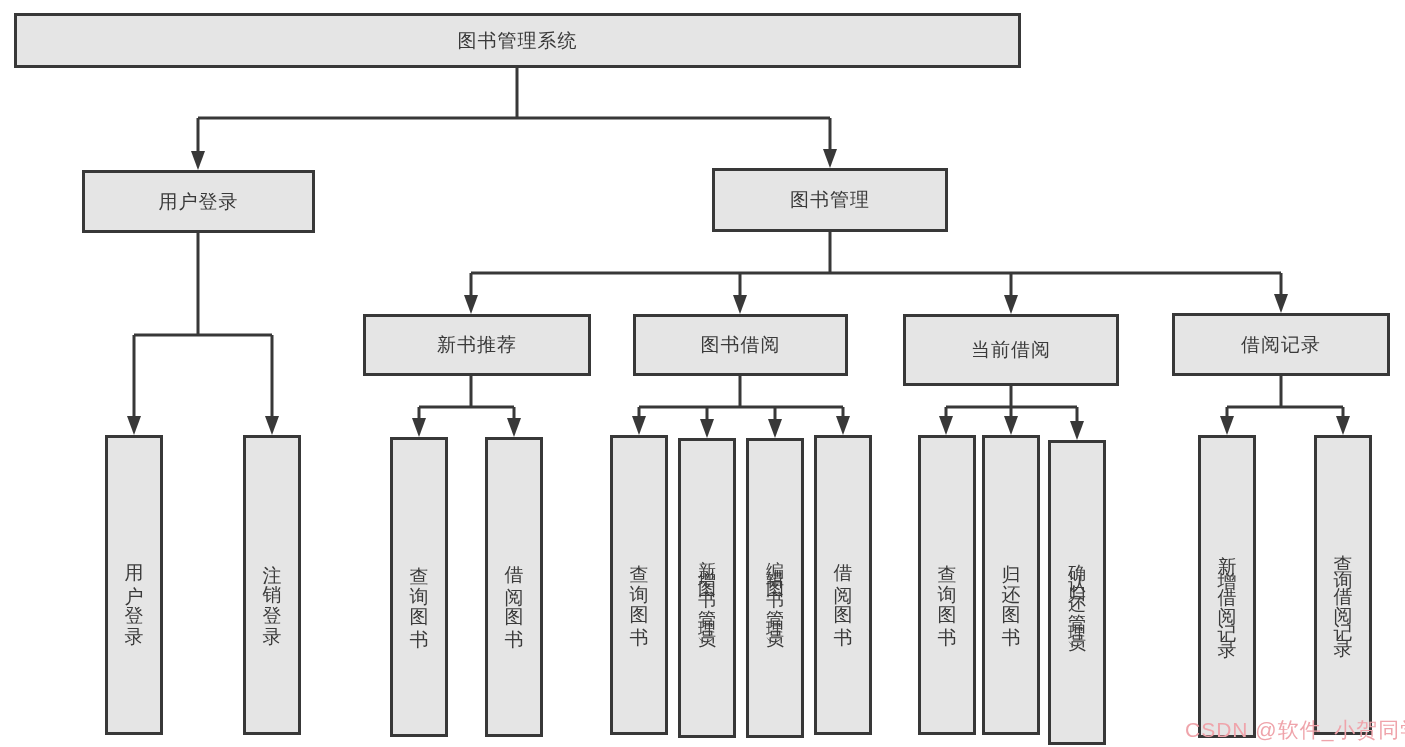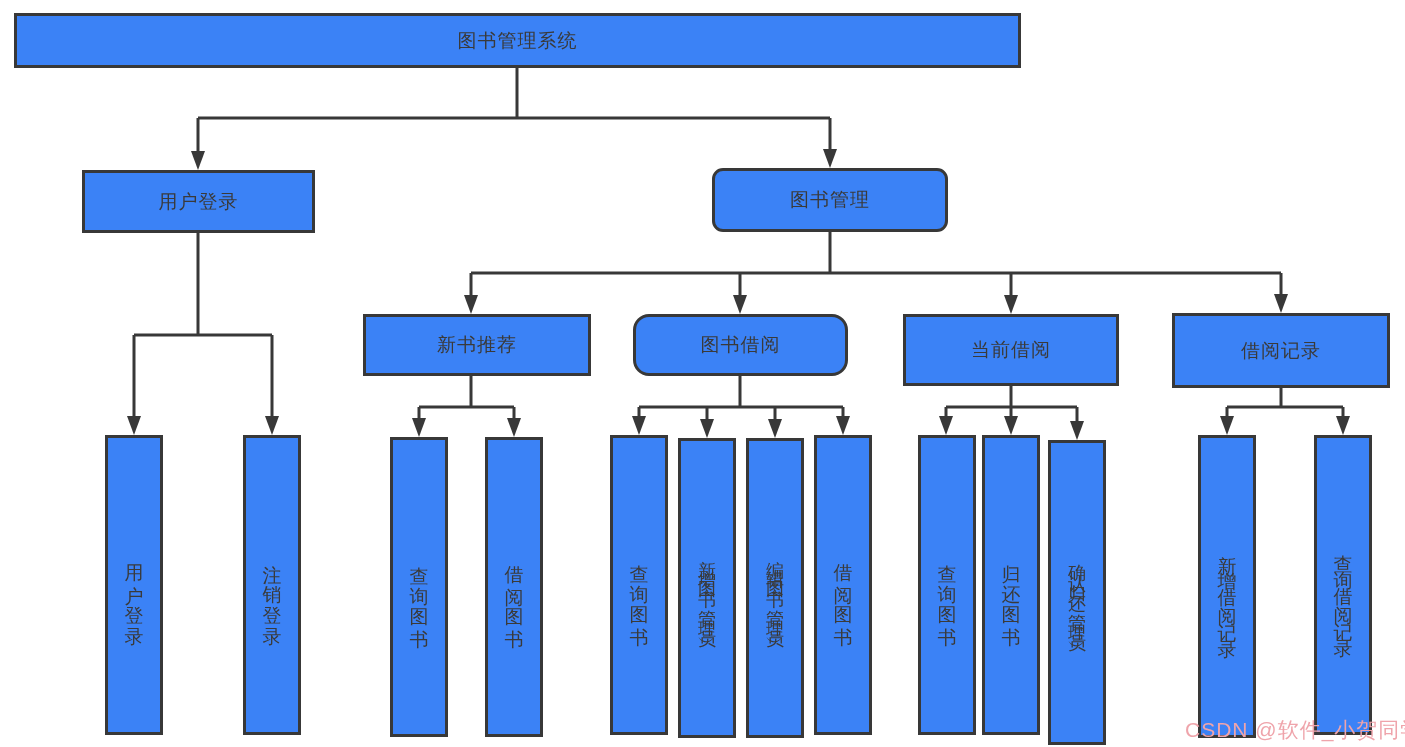--- a/index.html
+++ b/index.html
@@ -8,43 +8,43 @@
     width:1405px;height:747px;
     background:#ffffff;
     font-family:"Liberation Sans", sans-serif;
     overflow:hidden;
   }
   .connectors{position:absolute;left:0;top:0;width:1405px;height:747px;pointer-events:none;}
   .nodebox{
     position:absolute;
     box-sizing:border-box;
     border:3px solid #383838;
-    background:#3b82f6;
+    background:#e5e5e5;
     color:#3a3a3a;
     display:flex;align-items:center;justify-content:center;
     text-align:left;
   }
   .hlabel{font-size:19px;letter-spacing:1px;white-space:nowrap;}
   .vlabel{
     writing-mode:vertical-rl;
     text-orientation:mixed;
     font-size:19px;
     white-space:nowrap;
   }
   .vshort{letter-spacing:21px;padding-top:11px;}
   .vmed{letter-spacing:17px;padding-top:9px;}
   .vlong{letter-spacing:10px;padding-top:5px;font-size:18px;}
   
   .b-root{left:14px;top:13px;width:1007px;height:55px;}
   .b-user-login{left:82px;top:170px;width:233px;height:63px;}
-  .b-book-mgmt{left:712px;top:168px;width:236px;height:64px;border-radius:11px;}
+  .b-book-mgmt{left:712px;top:168px;width:236px;height:64px;}
   .b-new-rec{left:363px;top:314px;width:228px;height:62px;}
-  .b-borrow{left:633px;top:314px;width:215px;height:62px;border-radius:16px;}
+  .b-borrow{left:633px;top:314px;width:215px;height:62px;}
   .b-current{left:903px;top:314px;width:216px;height:72px;}
-  .b-records{left:1172px;top:313px;width:218px;height:75px;}
+  .b-records{left:1172px;top:313px;width:218px;height:63px;}
   .leaf{width:58px;height:300px;top:435px;}
   .l-ul-login{left:105px;}
   .l-ul-logout{left:243px;}
   .l-nb-query{left:390px;top:437px;}
   .l-nb-borrow{left:485px;top:437px;}
   .l-bb-query{left:610px;}
   .l-bb-add{left:678px;top:438px;}
   .l-bb-edit{left:746px;top:438px;}
   .l-bb-borrow{left:814px;}
   .l-cb-query{left:918px;}

